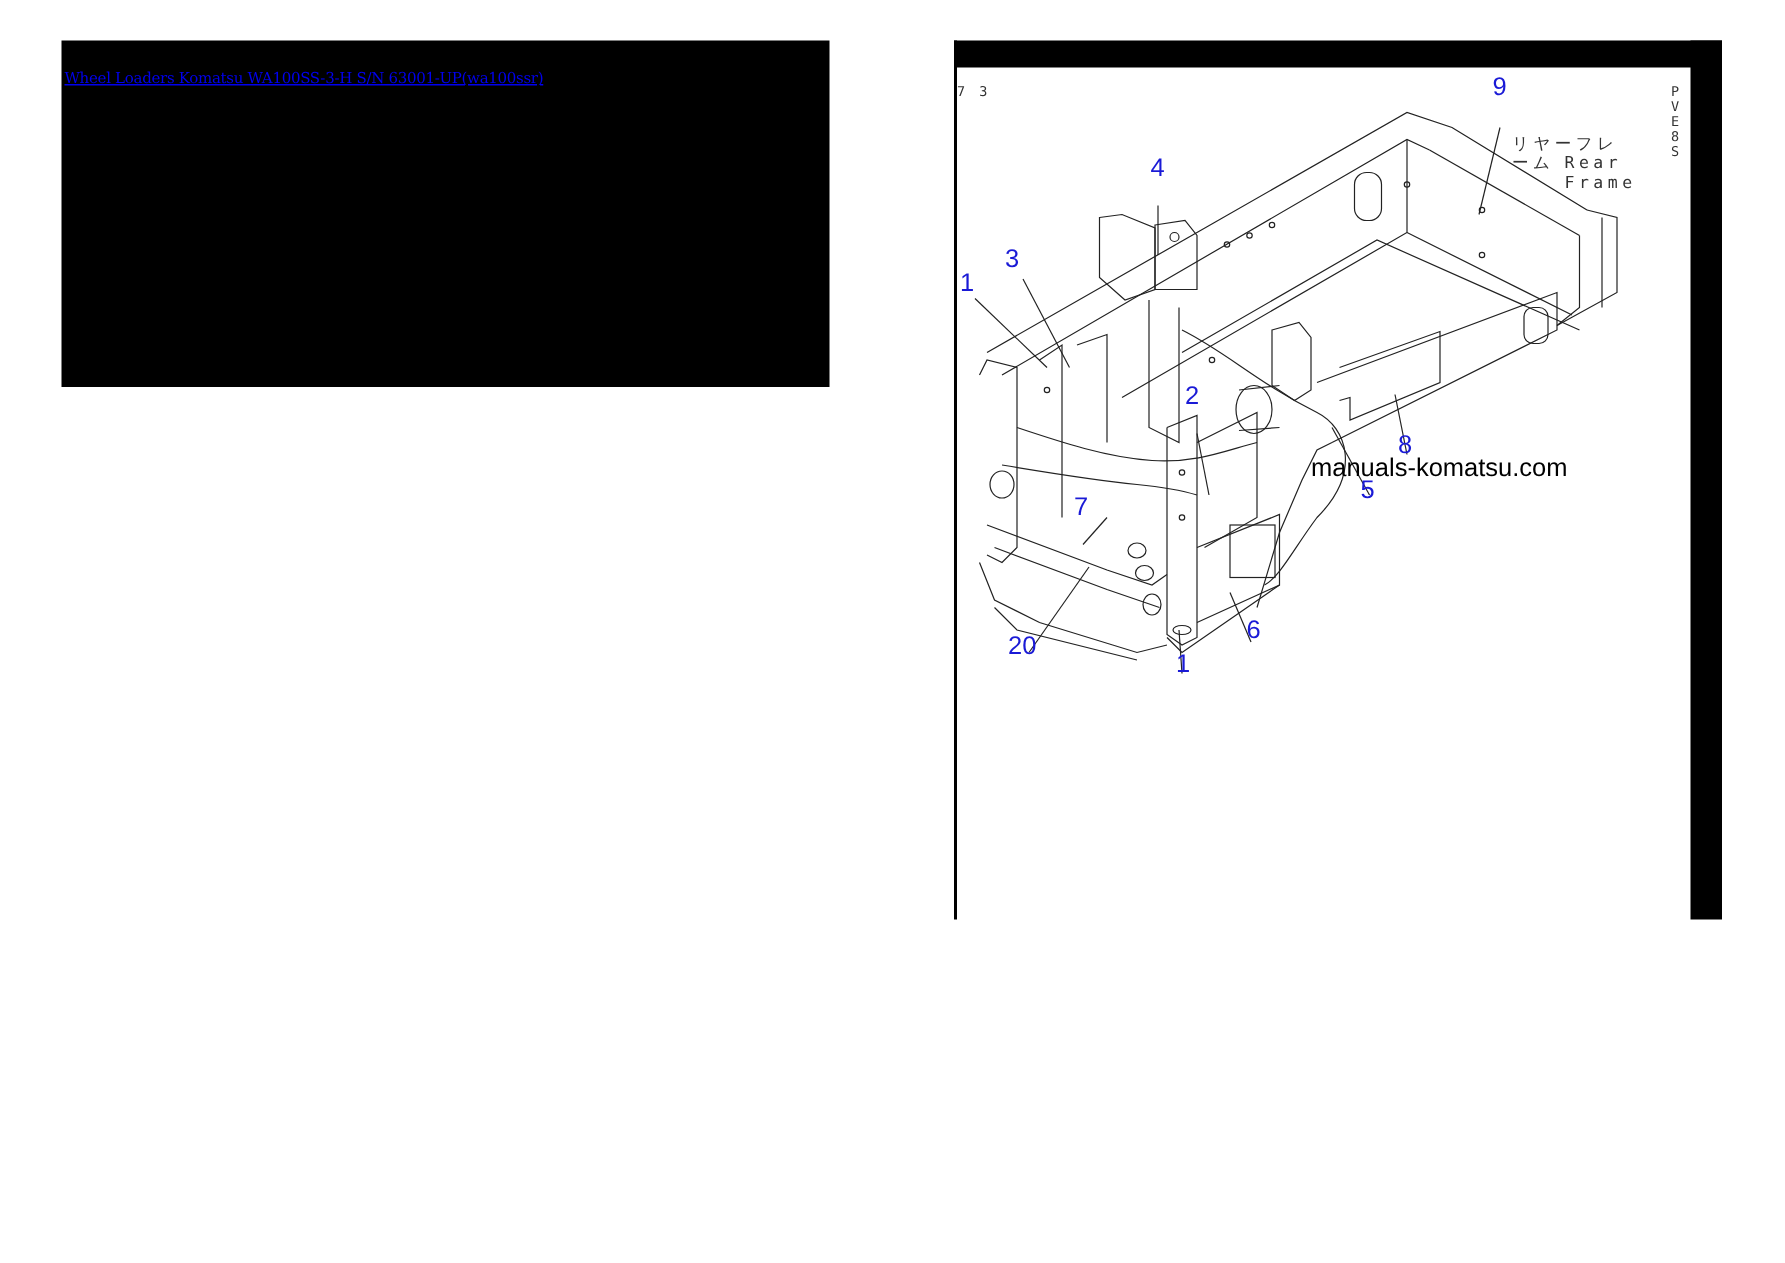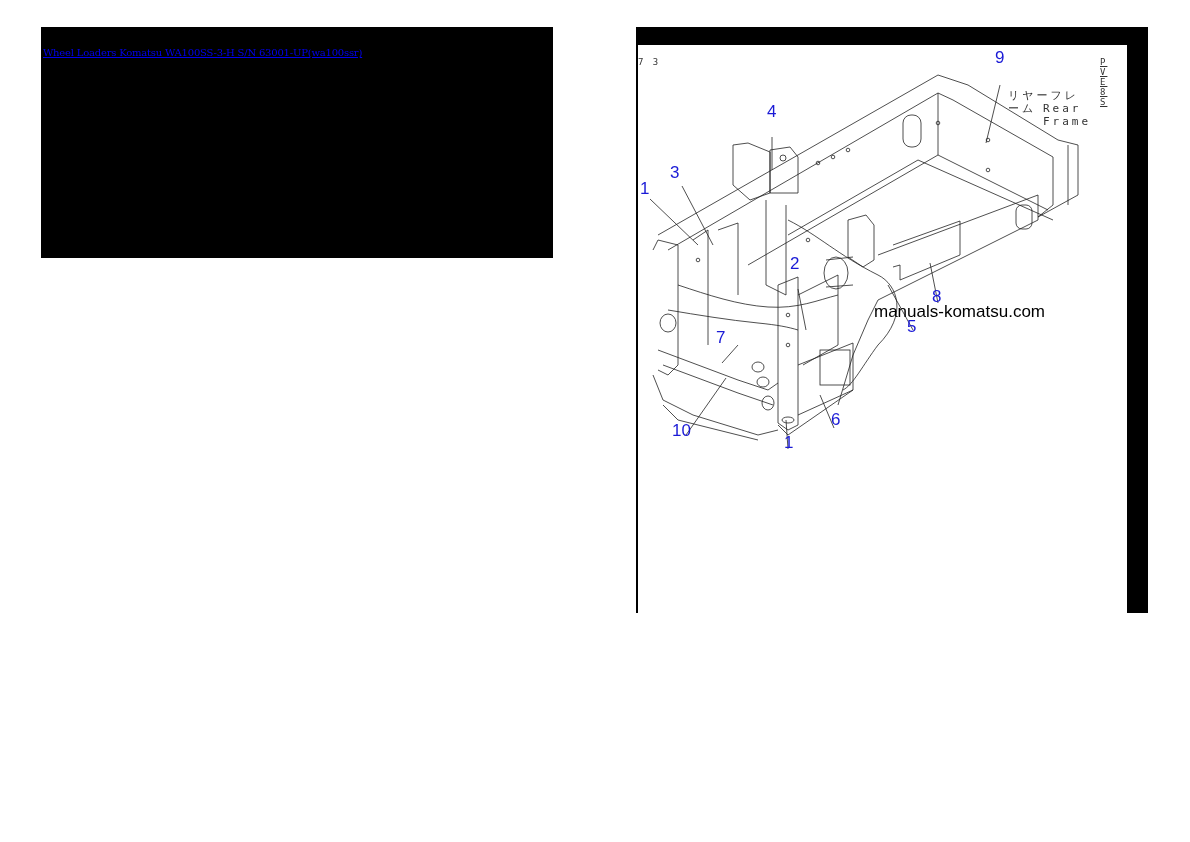--- a/index.html
+++ b/index.html
@@ -111,32 +111,32 @@
         <line x1="300" y1="258" x2="292" y2="218"></line>
         <line x1="275" y1="285" x2="250" y2="240"></line>
         <line x1="84" y1="318" x2="100" y2="300"></line>
         <line x1="196" y1="383" x2="182" y2="350"></line>
         <line x1="48" y1="390" x2="88" y2="333"></line>
         <line x1="150" y1="404" x2="148" y2="375"></line>
       </g>
     </svg>
 
     <div class="corner-text" style="left:0px; top:12px;">7 3</div>
-    <div class="corner-text" style="left:462px; top:12px;text-decoration:underline;">P V E 8 S</div>
+    <div class="corner-text" style="left:476px; top:12px;">P V E 8 S</div>
 
     <div class="jp-label" style="left:370px; top:44px;">リヤーフレーム</div>
     <div class="jp-label" style="left:370px; top:57px;margin-left:35px;">Rear Frame</div>
 
     <div class="callout" style="left:2px; top:135px;">1</div>
     <div class="callout" style="left:32px; top:119px;">3</div>
     <div class="callout" style="left:129px; top:58px;">4</div>
     <div class="callout" style="left:357px; top:4px;">9</div>
     <div class="callout" style="left:152px; top:210px;">2</div>
     <div class="callout" style="left:294px; top:243px;">8</div>
     <div class="callout" style="left:269px; top:273px;">5</div>
     <div class="callout" style="left:78px; top:284px;">7</div>
     <div class="callout" style="left:193px; top:366px;">6</div>
-    <div class="callout" style="left:34px; top:377px;">10</div>
+    <div class="callout" style="left:34px; top:377px;">20</div>
     <div class="callout" style="left:146px; top:389px;">1</div>
 
     <div class="watermark" style="left:236px; top:258px;">manuals-komatsu.com</div>
   </div>
 </div>
 
 </body></html>

